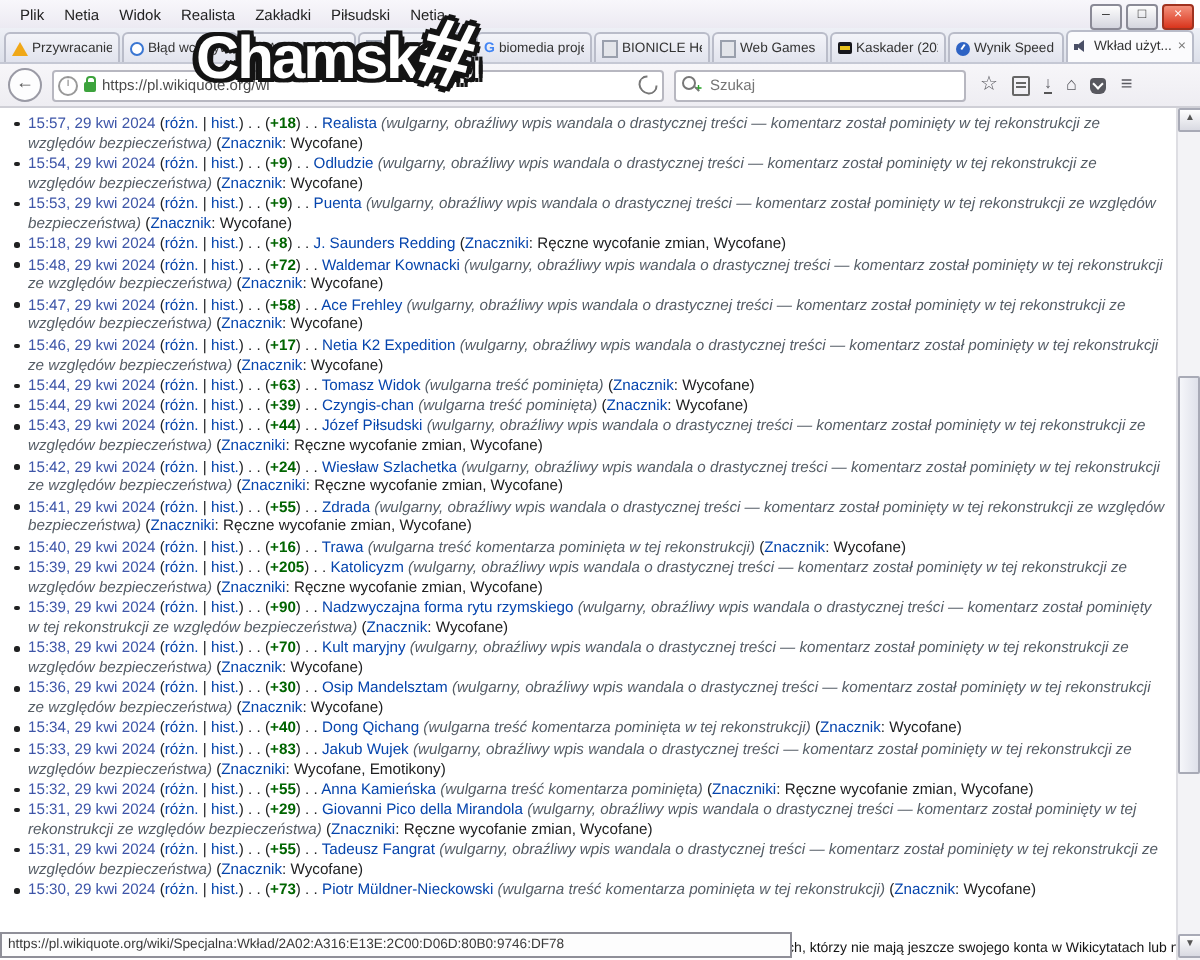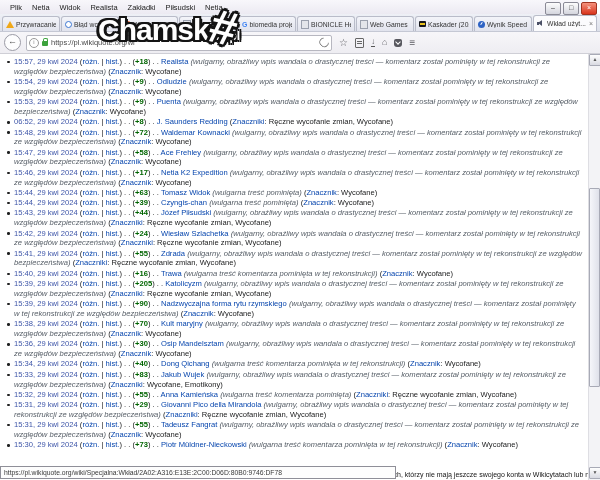--- a/index.html
+++ b/index.html
@@ -179,41 +179,47 @@
   </div>
 
 <div id="navbar">
   <div class="back-btn">←</div>
   <div class="urlbar">
     <span class="info-icon">i</span>
     <span class="lock-icon"></span>
     <span class="url-text">https://pl.wikiquote.org/wi</span>
     <span class="reload-icon"></span>
   </div>
+  <div class="searchbar">
+    <span class="search-icon">
+      <span class="search-plus">+</span>
+    </span>
+    <input class="search-input" placeholder="Szukaj" style="">
+  </div>
   <div class="toolbar-icons">
     <span class="tb star-icon">☆</span>
     <span class="tb clip-icon"></span>
     <span class="tb down-icon">↓</span>
     <span class="tb home-icon">⌂</span>
     <span class="tb pocket-icon"></span>
     <span class="tb menu-icon">≡</span>
   </div>
 </div>
 
 <div id="logo">
   <span class="logo-main">Chamsko</span><span class="logo-suffix">.pl</span>
   <span class="logo-hash">#</span>
 </div>
 
 <div id="content">
   <ul id="entries">
       <li class="entry"><span class="lnk time">15:57, 29 kwi 2024</span><span> (</span><span class="lnk">różn.</span><span> | </span><span class="lnk">hist.</span><span>) . . (</span><span class="bytes">+18</span><span>) . . </span><span class="lnk">Realista</span><span class="cmt"> (wulgarny, obraźliwy wpis wandala o drastycznej treści — komentarz został pominięty w tej rekonstrukcji ze względów bezpieczeństwa)</span><span> (</span><span class="lnk">Znacznik</span><span>: Wycofane)</span></li>
       <li class="entry"><span class="lnk time">15:54, 29 kwi 2024</span><span> (</span><span class="lnk">różn.</span><span> | </span><span class="lnk">hist.</span><span>) . . (</span><span class="bytes">+9</span><span>) . . </span><span class="lnk">Odludzie</span><span class="cmt"> (wulgarny, obraźliwy wpis wandala o drastycznej treści — komentarz został pominięty w tej rekonstrukcji ze względów bezpieczeństwa)</span><span> (</span><span class="lnk">Znacznik</span><span>: Wycofane)</span></li>
       <li class="entry"><span class="lnk time">15:53, 29 kwi 2024</span><span> (</span><span class="lnk">różn.</span><span> | </span><span class="lnk">hist.</span><span>) . . (</span><span class="bytes">+9</span><span>) . . </span><span class="lnk">Puenta</span><span class="cmt"> (wulgarny, obraźliwy wpis wandala o drastycznej treści — komentarz został pominięty w tej rekonstrukcji ze względów bezpieczeństwa)</span><span> (</span><span class="lnk">Znacznik</span><span>: Wycofane)</span></li>
-      <li class="entry"><span class="lnk time">06:52, 29 kwi 2024</span><span> (</span><span class="lnk">różn.</span><span> | </span><span class="lnk">hist.</span><span>) . . (</span><span class="bytes">+8</span><span>) . . </span><span class="lnk">J. Saunders Redding</span><span> (</span><span class="lnk">Znaczniki</span><span>: Ręczne wycofanie zmian, Wycofane)</span></li>
+      <li class="entry"><span class="lnk time">15:18, 29 kwi 2024</span><span> (</span><span class="lnk">różn.</span><span> | </span><span class="lnk">hist.</span><span>) . . (</span><span class="bytes">+8</span><span>) . . </span><span class="lnk">J. Saunders Redding</span><span> (</span><span class="lnk">Znaczniki</span><span>: Ręczne wycofanie zmian, Wycofane)</span></li>
       <li class="entry"><span class="lnk time">15:48, 29 kwi 2024</span><span> (</span><span class="lnk">różn.</span><span> | </span><span class="lnk">hist.</span><span>) . . (</span><span class="bytes">+72</span><span>) . . </span><span class="lnk">Waldemar Kownacki</span><span class="cmt"> (wulgarny, obraźliwy wpis wandala o drastycznej treści — komentarz został pominięty w tej rekonstrukcji ze względów bezpieczeństwa)</span><span> (</span><span class="lnk">Znacznik</span><span>: Wycofane)</span></li>
       <li class="entry"><span class="lnk time">15:47, 29 kwi 2024</span><span> (</span><span class="lnk">różn.</span><span> | </span><span class="lnk">hist.</span><span>) . . (</span><span class="bytes">+58</span><span>) . . </span><span class="lnk">Ace Frehley</span><span class="cmt"> (wulgarny, obraźliwy wpis wandala o drastycznej treści — komentarz został pominięty w tej rekonstrukcji ze względów bezpieczeństwa)</span><span> (</span><span class="lnk">Znacznik</span><span>: Wycofane)</span></li>
       <li class="entry"><span class="lnk time">15:46, 29 kwi 2024</span><span> (</span><span class="lnk">różn.</span><span> | </span><span class="lnk">hist.</span><span>) . . (</span><span class="bytes">+17</span><span>) . . </span><span class="lnk">Netia K2 Expedition</span><span class="cmt"> (wulgarny, obraźliwy wpis wandala o drastycznej treści — komentarz został pominięty w tej rekonstrukcji ze względów bezpieczeństwa)</span><span> (</span><span class="lnk">Znacznik</span><span>: Wycofane)</span></li>
       <li class="entry"><span class="lnk time">15:44, 29 kwi 2024</span><span> (</span><span class="lnk">różn.</span><span> | </span><span class="lnk">hist.</span><span>) . . (</span><span class="bytes">+63</span><span>) . . </span><span class="lnk">Tomasz Widok</span><span class="cmt"> (wulgarna treść pominięta)</span><span> (</span><span class="lnk">Znacznik</span><span>: Wycofane)</span></li>
       <li class="entry"><span class="lnk time">15:44, 29 kwi 2024</span><span> (</span><span class="lnk">różn.</span><span> | </span><span class="lnk">hist.</span><span>) . . (</span><span class="bytes">+39</span><span>) . . </span><span class="lnk">Czyngis-chan</span><span class="cmt"> (wulgarna treść pominięta)</span><span> (</span><span class="lnk">Znacznik</span><span>: Wycofane)</span></li>
       <li class="entry"><span class="lnk time">15:43, 29 kwi 2024</span><span> (</span><span class="lnk">różn.</span><span> | </span><span class="lnk">hist.</span><span>) . . (</span><span class="bytes">+44</span><span>) . . </span><span class="lnk">Józef Piłsudski</span><span class="cmt"> (wulgarny, obraźliwy wpis wandala o drastycznej treści — komentarz został pominięty w tej rekonstrukcji ze względów bezpieczeństwa)</span><span> (</span><span class="lnk">Znaczniki</span><span>: Ręczne wycofanie zmian, Wycofane)</span></li>
       <li class="entry"><span class="lnk time">15:42, 29 kwi 2024</span><span> (</span><span class="lnk">różn.</span><span> | </span><span class="lnk">hist.</span><span>) . . (</span><span class="bytes">+24</span><span>) . . </span><span class="lnk">Wiesław Szlachetka</span><span class="cmt"> (wulgarny, obraźliwy wpis wandala o drastycznej treści — komentarz został pominięty w tej rekonstrukcji ze względów bezpieczeństwa)</span><span> (</span><span class="lnk">Znaczniki</span><span>: Ręczne wycofanie zmian, Wycofane)</span></li>
       <li class="entry"><span class="lnk time">15:41, 29 kwi 2024</span><span> (</span><span class="lnk">różn.</span><span> | </span><span class="lnk">hist.</span><span>) . . (</span><span class="bytes">+55</span><span>) . . </span><span class="lnk">Zdrada</span><span class="cmt"> (wulgarny, obraźliwy wpis wandala o drastycznej treści — komentarz został pominięty w tej rekonstrukcji ze względów bezpieczeństwa)</span><span> (</span><span class="lnk">Znaczniki</span><span>: Ręczne wycofanie zmian, Wycofane)</span></li>
       <li class="entry"><span class="lnk time">15:40, 29 kwi 2024</span><span> (</span><span class="lnk">różn.</span><span> | </span><span class="lnk">hist.</span><span>) . . (</span><span class="bytes">+16</span><span>) . . </span><span class="lnk">Trawa</span><span class="cmt"> (wulgarna treść komentarza pominięta w tej rekonstrukcji)</span><span> (</span><span class="lnk">Znacznik</span><span>: Wycofane)</span></li>
       <li class="entry"><span class="lnk time">15:39, 29 kwi 2024</span><span> (</span><span class="lnk">różn.</span><span> | </span><span class="lnk">hist.</span><span>) . . (</span><span class="bytes">+205</span><span>) . . </span><span class="lnk">Katolicyzm</span><span class="cmt"> (wulgarny, obraźliwy wpis wandala o drastycznej treści — komentarz został pominięty w tej rekonstrukcji ze względów bezpieczeństwa)</span><span> (</span><span class="lnk">Znaczniki</span><span>: Ręczne wycofanie zmian, Wycofane)</span></li>

